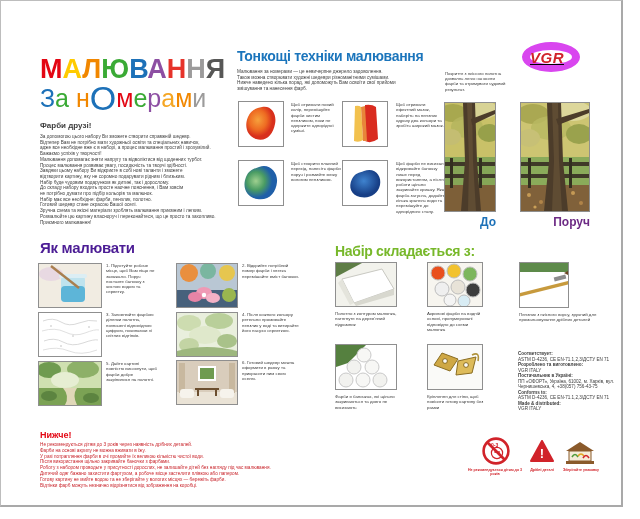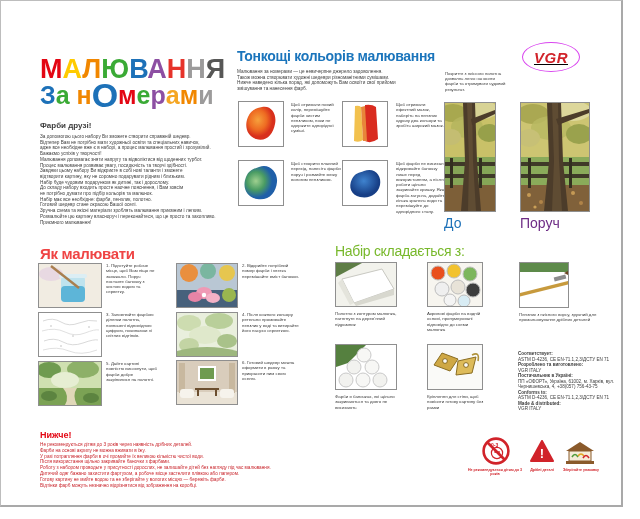--- a/index.html
+++ b/index.html
@@ -4,31 +4,31 @@
 <style>
   html,body{margin:0;padding:0;background:#ffffff;}
   #stage{position:relative;width:640px;height:519px;background:#ffffff;font-family:"Liberation Sans",sans-serif;overflow:hidden;}
   .sheet{position:absolute;left:0;top:0;width:620px;height:504px;border:1px solid #bdbdbd;border-right:2px solid #a9a9a9;border-bottom:2px solid #a9a9a9;background:#fff;}
   .abs{position:absolute;}
   .pre{white-space:pre-line;}
   .tiny{font-size:4.7px;line-height:5.7px;color:#3d3d3d;}
   .tiny2{font-size:4.4px;line-height:5.3px;color:#3d3d3d;}
   .h-blue{color:#1b75bc;font-weight:bold;font-size:14px;letter-spacing:-0.3px;}
   .h-orange{color:#ea541e;font-weight:bold;font-size:15px;letter-spacing:-0.3px;}
-  .h-green{color:#77b82a;font-weight:normal;font-size:14px;letter-spacing:-0.3px;text-align:right;}
+  .h-green{color:#77b82a;font-weight:bold;font-size:14px;letter-spacing:-0.3px;text-align:right;}
   .h-red{color:#e30613;font-weight:bold;font-size:9px;}
   .warn-lines{font-size:4.7px;line-height:5.8px;color:#c9252c;}
   .photo{position:absolute;border:1px solid #8f8f8f;overflow:hidden;background:#fff;box-sizing:border-box;}
   .swatch{position:absolute;border:1px solid #8f8f8f;background:#fff;box-sizing:border-box;}
   .t1{font-weight:bold;font-size:27px;letter-spacing:0px;line-height:27px;}
-  .t2{font-weight:bold;font-size:25px;line-height:27px;text-align:center;}
+  .t2{font-weight:normal;font-size:25px;line-height:32px;text-align:center;}
   .t2 .big-o{font-size:34px;vertical-align:-3px;}
-  .logo{position:absolute;width:58px;height:30px;border:1px solid #d946ef;border-radius:50%;background:#fff;display:flex;align-items:center;justify-content:center;box-sizing:border-box;text-decoration:underline;}
+  .logo{position:absolute;width:58px;height:30px;border:8px solid #d946ef;border-radius:50%;background:#fff;display:flex;align-items:center;justify-content:flex-start;box-sizing:border-box;text-decoration:underline;}
   .logo span{color:#d1232a;font-weight:bold;font-style:italic;font-size:15px;letter-spacing:0.5px;}
-  .ba-label{font-weight:normal;font-size:14px;text-align:left;}
+  .ba-label{font-weight:bold;font-size:12px;text-align:right;}
   .cap{font-size:4.4px;line-height:5.3px;color:#3d3d3d;}
   .info{font-size:4.6px;line-height:5.5px;color:#3d3d3d;}
   .info b{font-weight:bold;}
   .icon-cap{font-size:3.6px;line-height:4.2px;color:#d1232a;text-align:center;font-weight:bold;}
 </style>
 </head>
 <body>
 
 <div id="stage">
   <div class="sheet"></div>
@@ -51,21 +51,21 @@
 відтворити картину, яку не соромно подарувати рідним і близьким.
 Набір буде чудовим подарунком як дитині, так і дорослому.
 До складу набору входить просте наочне пояснення, і Вам зовсім
 не потрібно думати про підбір кольорів та малюнок.
 Набір має все необхідне: фарби, пензлик, полотно.
 Готовий шедевр стане окрасою Вашої оселі.
 Зручна схема та якісні матеріали зроблять малювання приємним і легким.
 Розмалюйте цю картину власноруч і переконайтеся, що це просто та захопливо.
 Приємного малювання!</div>
 
-  <div class="abs h-blue" style="left: 237px; top: 48px; color: rgb(27, 117, 188);">Тонкощі кольорів малювання</div>
+  <div class="abs h-blue" style="left: 237px; top: 48px; color: rgb(27, 117, 188);">Тонкощі техніки малювання</div>
   <div class="abs tiny pre" style="left:237px;top:69px;width:206px;">Малювання за номерами — це невичерпне джерело задоволення.
 Також можна створювати художні шедеври різноманітними сумішами.
 Нижче наведено кілька порад, які допоможуть Вам освоїти свої прийоми
 змішування та нанесення фарб.</div>
 
   <div class="swatch" style="left:238px;top:101px;width:46px;height:46px;">
     <svg width="44" height="44" viewBox="0 0 44 44">
       <defs>
           <radialGradient id="g1" cx="40%" cy="40%">
             <stop offset="0%" stop-color="#f6a13c"></stop>
@@ -159,21 +159,21 @@
       <rect x="7" y="55" width="3" height="30" fill="#332f20"></rect>
       <rect x="48" y="55" width="3" height="30" fill="#332f20"></rect>
       <path d="M26 0 L40 0 L42 58 L47 108 L23 108 L28 58 Z" fill="#4c3c2a"></path>
       <path d="M31 0 L37 0 L38 58 L41 108 L31 108 L33 58 Z" fill="#5f4c33"></path>
       <path d="M35 16 L68 6 L68 10 L37 22 Z" fill="#4c3c2a"></path>
     </svg>
   </div>
   <div class="abs ba-label" style="left: 444px; top: 215px; width: 52px; color: rgb(29, 113, 184);">До</div>
   <div class="abs ba-label" style="left: 520px; top: 215px; width: 70px; color: rgb(109, 43, 133);">Поруч</div>
 
-  <div class="abs h-orange" style="left: 40px; top: 245px; color: #ef4444;">Як малювати</div>
+  <div class="abs h-orange" style="left: 40px; top: 239px; color: #4c1d95;">Як малювати</div>
 
   <div class="photo" style="left:38px;top:263px;width:64px;height:45px;">
     <svg width="62" height="43" viewBox="0 0 62 43">
       <rect width="62" height="43" fill="#f1ece2"></rect>
       <ellipse cx="12" cy="10" rx="12" ry="7" fill="#e8d9e2"></ellipse>
       <rect x="22" y="12" width="24" height="26" rx="4" fill="#bfe3ee"></rect>
       <rect x="22" y="22" width="24" height="16" rx="4" fill="#5db5d8"></rect>
       <rect x="20" y="10" width="28" height="4" rx="2" fill="#dceef4"></rect>
       <line x1="12" y1="2" x2="40" y2="24" stroke="#a97f4f" stroke-width="2.4"></line>
     </svg>

